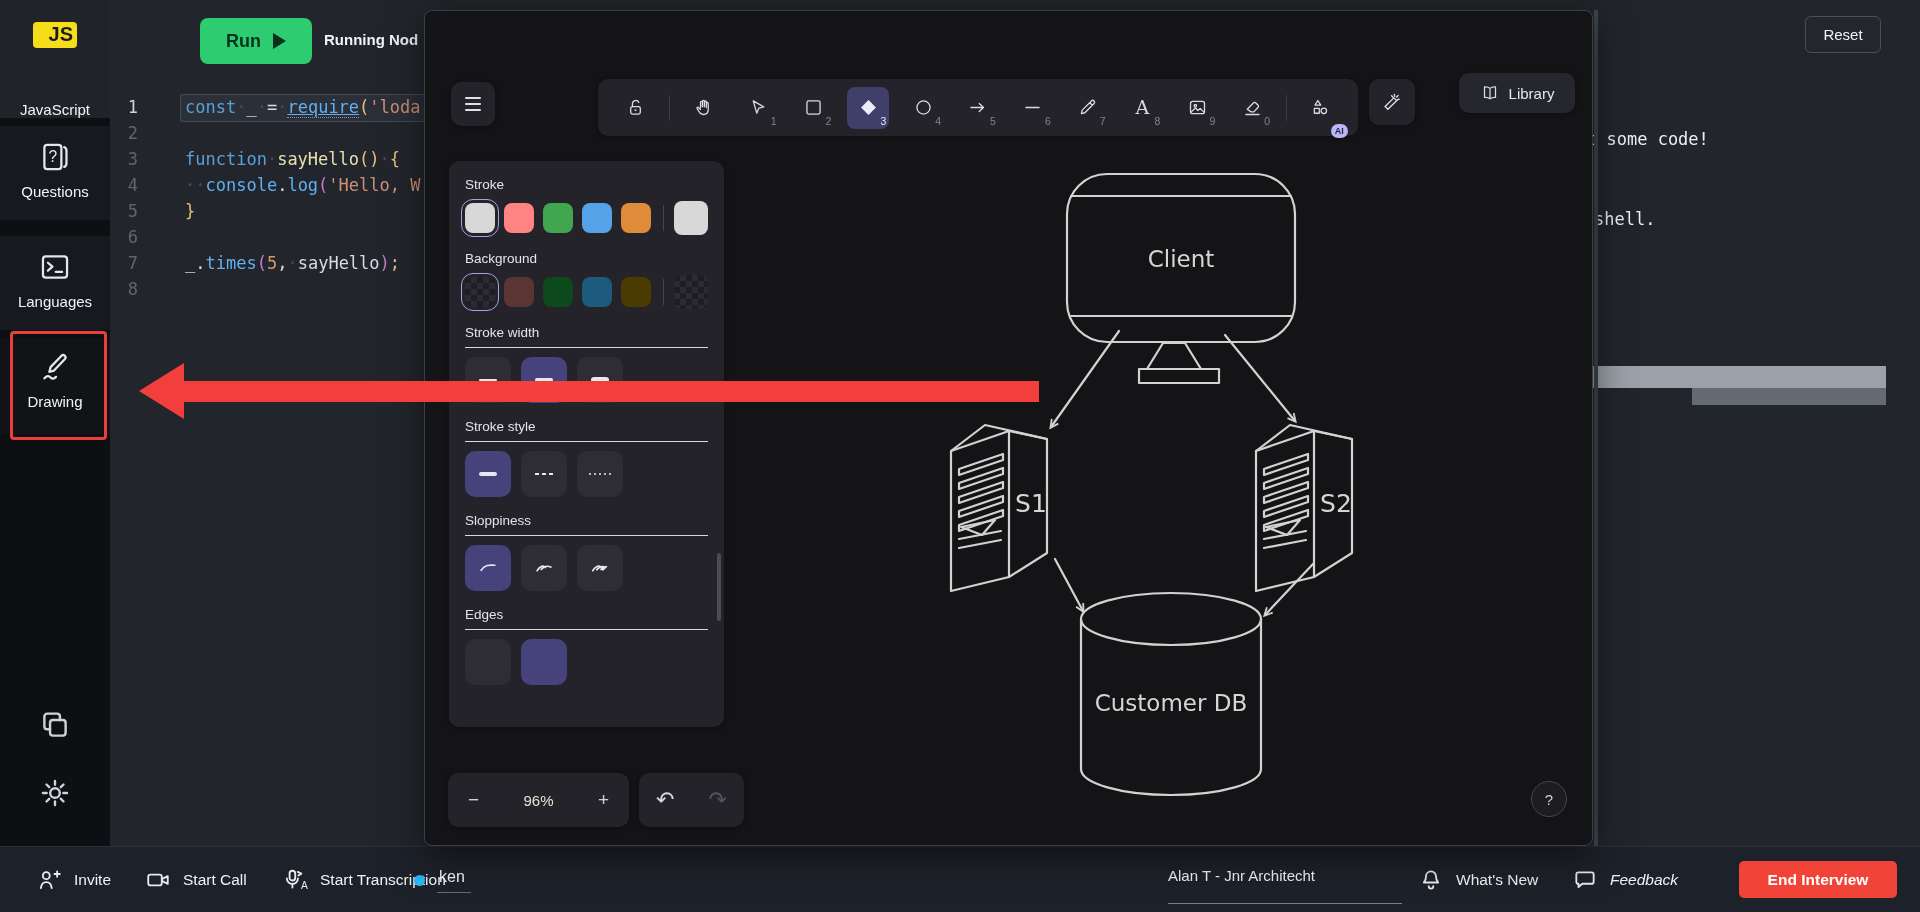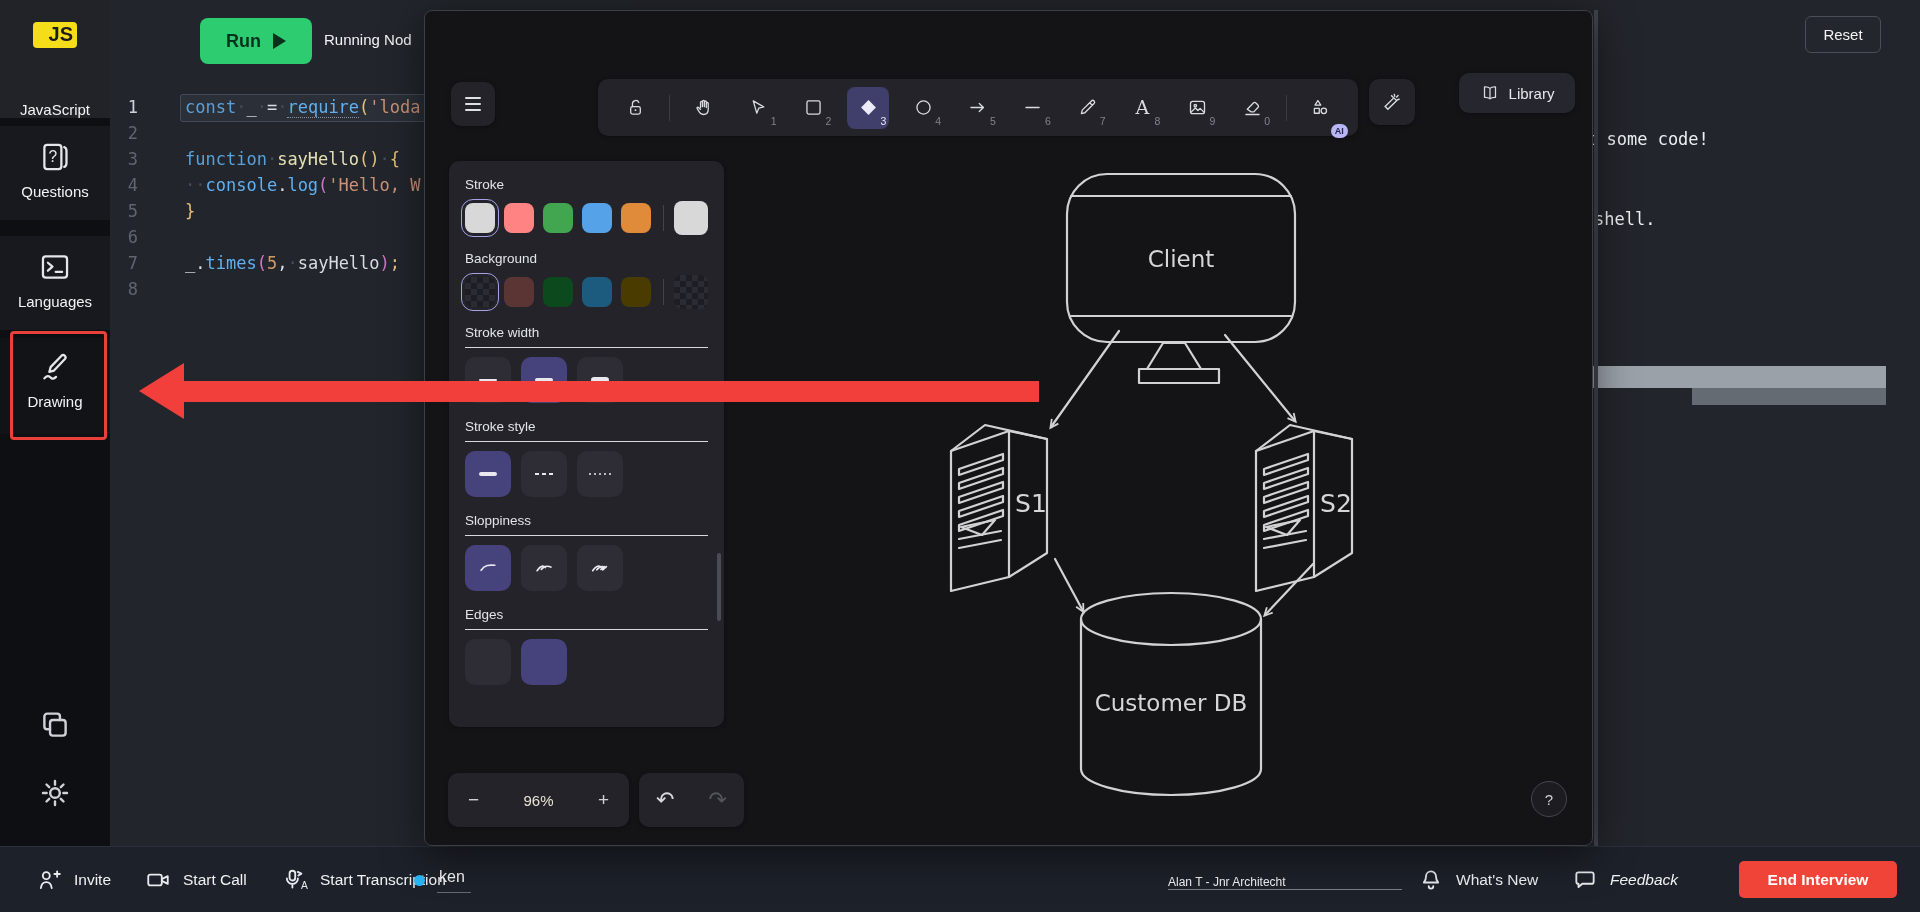--- a/index.html
+++ b/index.html
@@ -18,30 +18,30 @@
   .graybar1 { position:absolute; left:1592px; top:366px; width:294px; height:22px; background:#9aa1a8; }
   .graybar2 { position:absolute; left:1692px; top:388px; width:194px; height:17px; background:#646b72; }
   .pane-scroll-strip { position:absolute; left:1594px; top:10px; width:4px; height:836px; background:#41464e; }
 
   
   .editor { position:absolute; left:110px; top:0; width:520px; height:846px; background:#22262c; overflow:hidden; }
   .run-btn { position:absolute; left:90px; top:18px; width:112px; height:46px; background:#2ecc71;
     border-radius:8px; display:flex; align-items:center; justify-content:center; gap:12px; cursor:pointer; }
   .run-btn .lbl { color:#08311c; font-size:18px; font-weight:bold; }
   .run-btn .tri { width:0; height:0; border-left:13px solid #08311c; border-top:8px solid transparent; border-bottom:8px solid transparent; }
-  .running-status { position:absolute; left:214px; top:31px; font-size:15px; font-weight:normal; color:#f2f3f5; white-space:nowrap; }
+  .running-status { position:absolute; left:214px; top:31px; font-size:15px; font-weight:bold; color:#f2f3f5; white-space:nowrap; }
   .code-area { position:absolute; left:0; top:94px; width:520px; }
   .code-row { display:flex; height:26px; line-height:26px; font-family:"DejaVu Sans Mono", monospace; font-size:17px; white-space:pre; }
   .code-row .gut { width:42px; text-align:right; padding-right:14px; color:#5f6670; flex:none; }
   .code-row.hl .gut { color:#cdd3da; }
   .code-row .src { position:relative; padding-left:33px; }
   .code-row.hl .src::before { content:""; position:absolute; left:28px; top:0; width:286px; height:26px;
     background:rgba(130,140,165,.10); border:1px solid rgba(130,140,165,.28); border-radius:3px; }
   .code-row .src span { position:relative; }
-  .tok-u { border-bottom:1.5px dotted #8891a0; }
+  .tok-u { border-bottom:1.5px dotted #8891a0;text-decoration:underline; }
 
   
   .sidebar { position:absolute; left:0; top:0; width:110px; height:846px; background:#0d0f12; }
   .side-tile { position:absolute; left:0; width:110px; display:flex; flex-direction:column; align-items:center; cursor:pointer; }
   .tile-js { top:0; height:118px; background:#212329; padding-top:22px;gap:44px; }
   .js-badge { width:44px; height:44px; background:#f5de19; border-radius:4px; position:relative; }
   .js-badge span { position:absolute; right:4px; bottom:2px; color:#1b1b1b; font-weight:bold; font-size:20px; }
   .tile-label { margin-top:9px; font-size:15px; color:#f2f3f5; }
   .tile-questions { top:126px; height:94px; background:#17191e; padding-top:14px; }
   .tile-languages { top:236px; height:94px; background:#17191e; padding-top:14px; }
@@ -51,22 +51,22 @@
   .side-bottom-ic { position:absolute; left:38px; width:34px; height:34px; cursor:pointer; }
   .side-bottom-ic svg { width:34px; height:34px; stroke:#ced2d8; stroke-width:1.7; fill:none; stroke-linecap:round; }
 
   
   .bottombar { position:absolute; left:0; top:846px; width:1920px; height:66px; background:#1d2129; border-top:1px solid #2b303a; }
   .bb-item { position:absolute; top:0; height:66px; display:flex; align-items:center; gap:12px; font-size:15.5px; color:#f0f2f4; cursor:pointer; }
   .bb-item svg { width:26px; height:26px; stroke:#e8eaee; stroke-width:1.7; fill:none; stroke-linecap:round; stroke-linejoin:round; }
   .presence-dot { width:11px; height:11px; border-radius:50%; background:#29b6f6; }
   .ken-wrap { position:absolute; left:414px; top:0; height:66px; display:flex; align-items:center; gap:12px; }
   .ken-name { font-size:16px; color:#f4f5f7; border-bottom:1px solid #646b74; padding:0 6px 6px 2px; }
-  .title-input { position:absolute; left:1168px; top:28px; width:234px; font-size:12px; color:#f0f2f4;
-    border-bottom:1px solid #7a818a; padding-bottom:0; }
+  .title-input { position:absolute; left:1168px; top:20px; width:234px; font-size:15px; color:#f0f2f4;
+    border-bottom:1px solid #7a818a; padding-bottom:19px; }
   .end-btn { position:absolute; left:1739px; top:14px; width:158px; height:37px; background:#f04438; border-radius:5px;
     color:#fff; font-size:15.5px; font-weight:bold; display:flex; align-items:center; justify-content:center; cursor:pointer; }
 
   
   .modal { position:absolute; left:424px; top:10px; width:1169px; height:836px; background:#141417;
     border:1px solid #3a3f47; border-radius:8px; box-shadow:0 8px 40px rgba(0,0,0,.55); z-index:10; overflow:hidden; }
   .modal-header { position:absolute; left:0; top:0; width:100%; height:48px; background:#20242b; border-bottom:1px solid #2f343c;
     display:flex; align-items:center; }
   .modal-title { margin-left:36px; font-size:16.5px; font-weight:bold; color:#f2f3f5; }
   .mh-ic { position:absolute; top:13px; width:22px; height:22px; cursor:pointer; }

